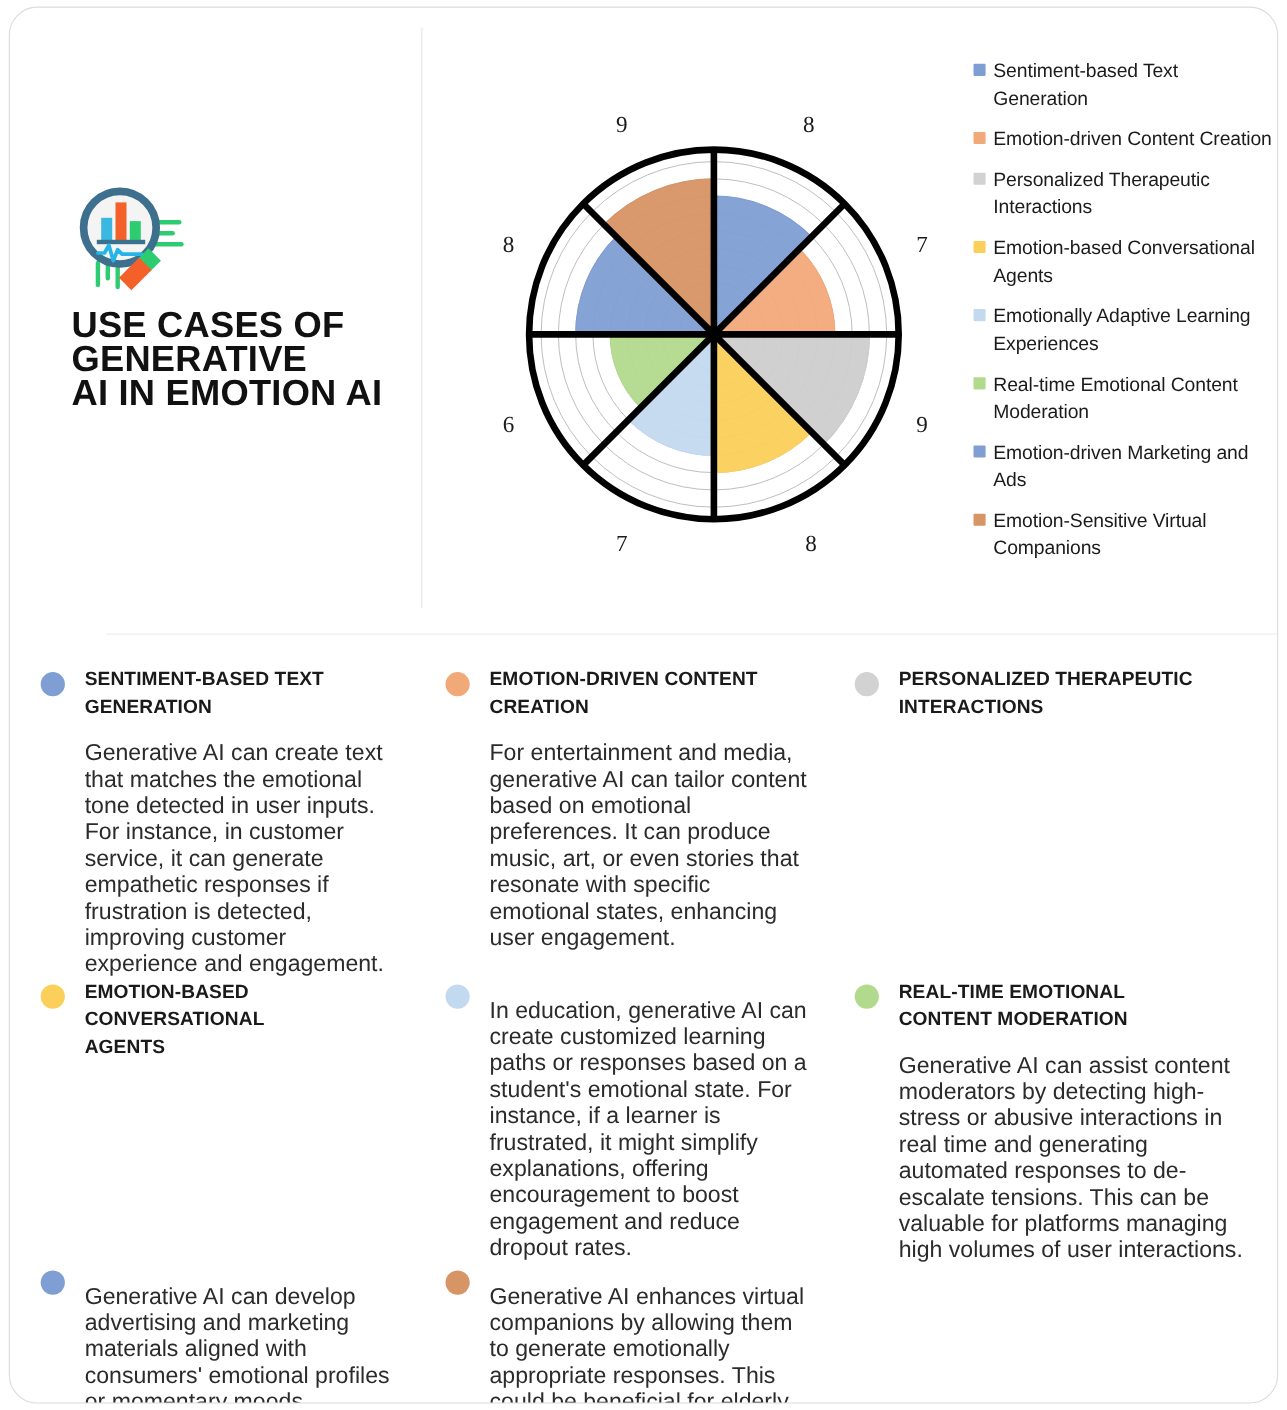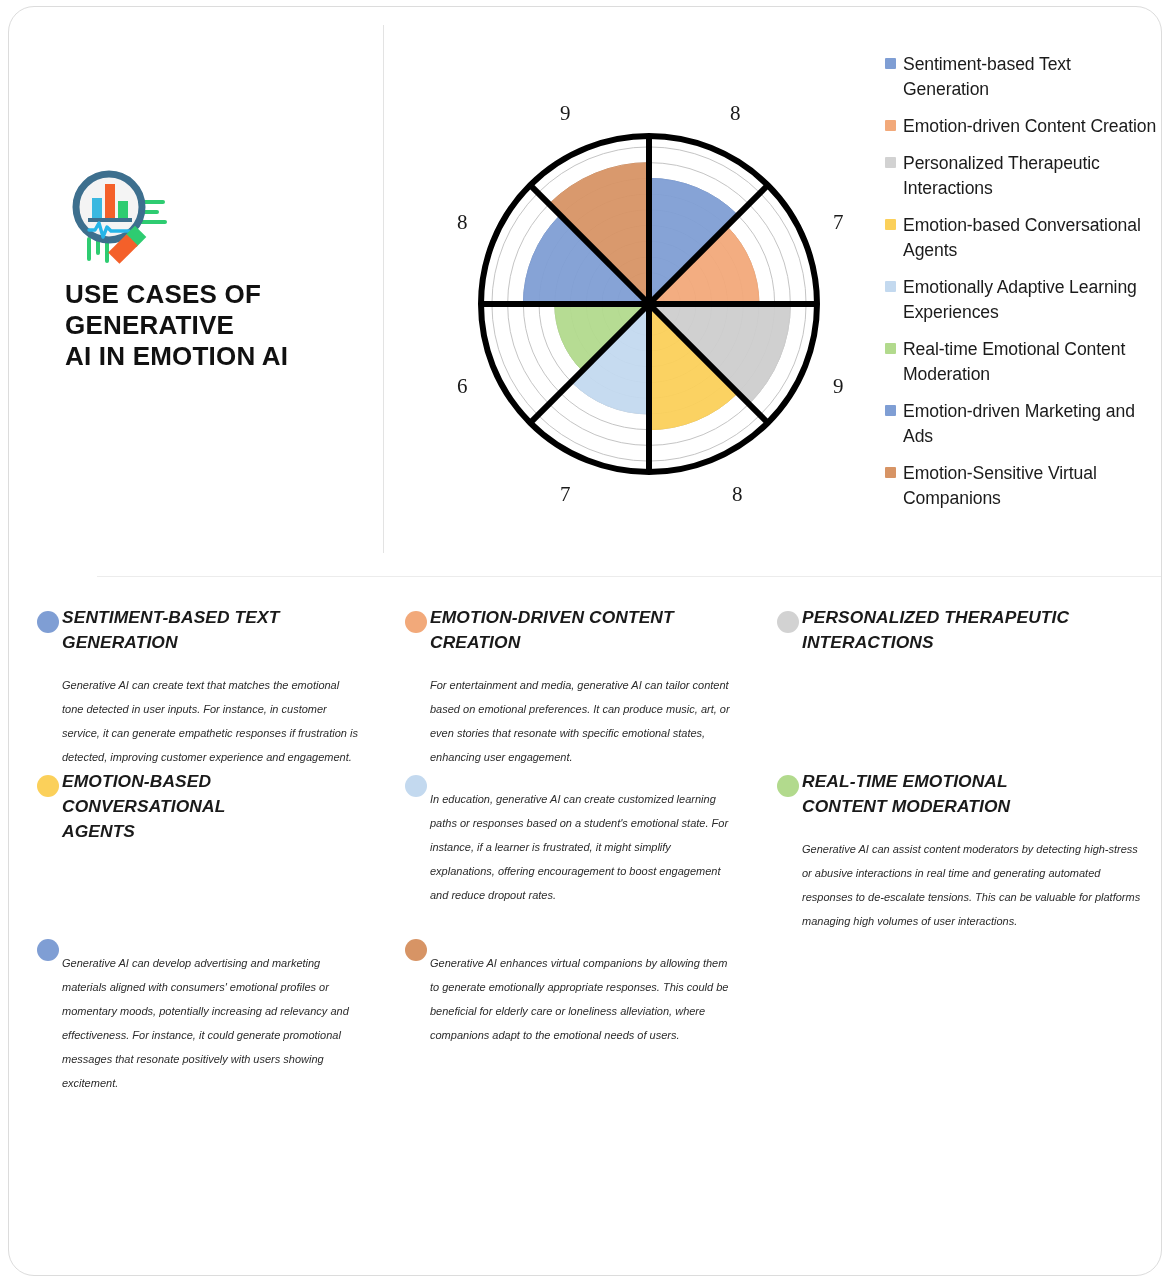--- a/index.html
+++ b/index.html
@@ -29,21 +29,21 @@
   #hdivider {
     position: absolute; left: 88px; top: 569px;
     width: 1066px; height: 1px; background: #ececec;
   }
 
   
   #logo { position: absolute; left: 56px; top: 160px; width: 120px; height: 105px; }
 
   #title {
     position: absolute; left: 56px; top: 272px; width: 300px;
-    font-size: 26px; font-weight: bold; line-height: 31px;
+    font-size: 33px; font-weight: bold; line-height: 31px;
     letter-spacing: 0.2px; color: #111111; white-space: pre-line;
   }
 
   
   #chart { position: absolute; left: 440px; top: 86px; width: 400px; height: 426px; }
   #chart svg { display: block; }
   .tick-label {
     position: absolute; font-family: "Liberation Serif", serif;
     font-size: 21px; color: #1a1a1a;
   }
@@ -68,29 +68,29 @@
     width: 1154px;
     display: grid;
     grid-template-columns: 374px 374px 406px;
   }
   .cell { padding: 0 22px 0 0; position: relative; }
   .cell-inner { display: flex; }
   .dot {
     width: 22px; height: 22px; border-radius: 50%;
     flex: 0 0 22px; margin-top: 6px;
   }
-  .cell-body { margin-left: 3px; font-style: italic; }
+  .cell-body { margin-left: 18px; }
   .cell-title {
     font-size: 17.4px; font-weight: bold; line-height: 25px;
     color: #1a1a1a; letter-spacing: 0.1px;
     white-space: pre-line; text-transform: uppercase;
   }
   .cell-desc {
     margin-top: 18px;
-    font-size: 11px; line-height: 24px; color: #2b2b2b;
+    font-size: 21px; line-height: 24px; color: #2b2b2b;
   }
 
   .c0 { padding-left: 28px; }
   .c1 { padding-left: 22px; }
   .c2 { padding-left: 20px; }
 </style>
 </head>
 <body>
 
 <div id="card">

